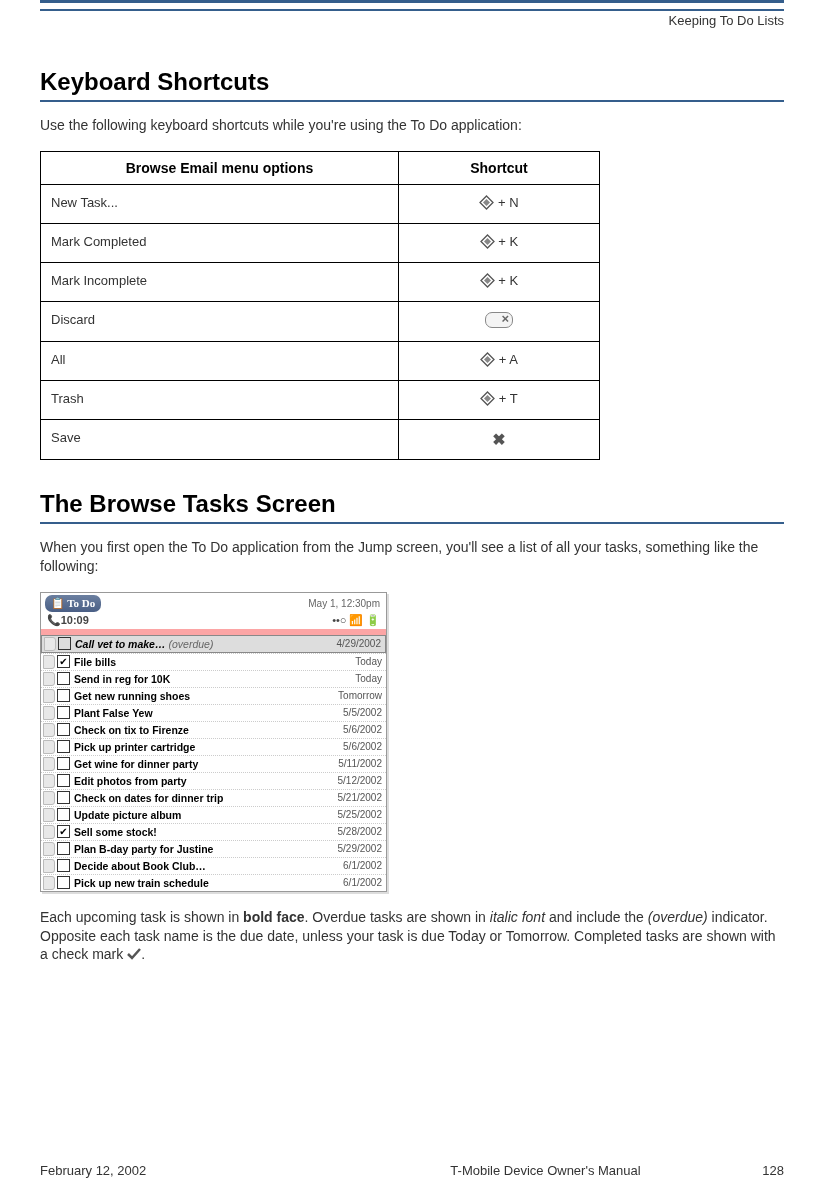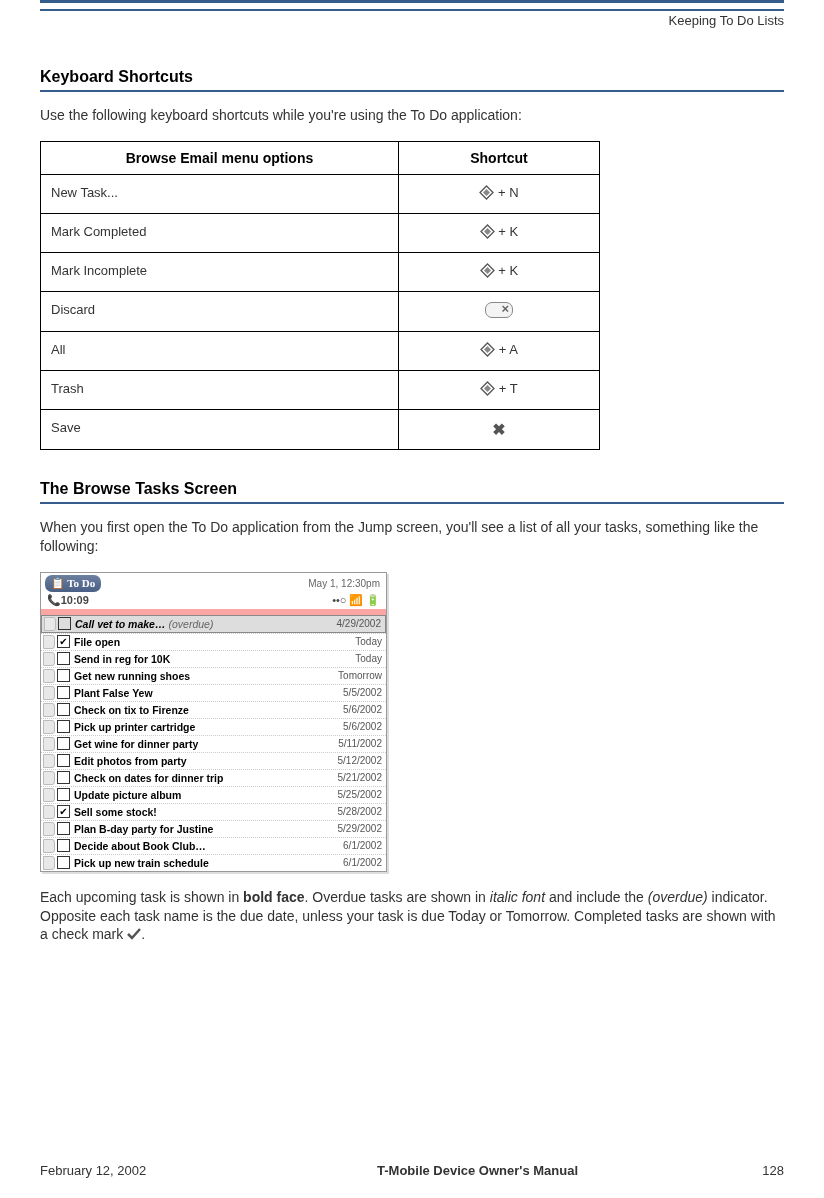--- a/index.html
+++ b/index.html
@@ -23,21 +23,21 @@
     margin-bottom: 4px;
   }
   .topright {
     text-align: right;
     font-size: 13px;
     color: #333;
     margin-top: -2px;
     margin-bottom: 40px;
   }
   h2.section {
-    font-size: 16px;
+    font-size: 24px;
     font-weight: bold;
     margin: 0 0 6px 0;
     border-bottom: 2px solid #355E8C;
     padding-bottom: 4px;
   }
   .bodytext {
     font-size: 14px;
     color: #333;
     margin: 14px 0 16px 0;
     line-height: 1.35;
@@ -197,21 +197,21 @@
     position: absolute;
     bottom: 20px;
     left: 40px;
     right: 40px;
     display: flex;
     font-size: 13px;
     color: #333;
     margin-top: 15px;
   }
   .footer .l { flex: 1; text-align: left; }
-  .footer .c { flex: 1; text-align: left; padding-right: 30px; font-weight: bold;}
+  .footer .c { flex: 1; text-align: center; padding-right: 30px;}
   .footer .r { width: 40px; text-align: right; }
 </style>
 </head>
 <body>
 
 <div class="page">
   <div class="topbar"></div>
   <div class="topright">Keeping To Do Lists</div>
 
   <h2 class="section">Keyboard Shortcuts</h2>
@@ -288,21 +288,21 @@
     <div class="device-list" id="device-list">
         <div class="task-row highlight">
           <div class="task-notch"></div>
           <div class="task-check"></div>
           <div class="task-title italic">Call vet to make…<span class="task-overdue">(overdue)</span></div>
           <div class="task-date">4/29/2002</div>
         </div>
         <div class="task-row">
           <div class="task-notch"></div>
           <div class="task-check">✔</div>
-          <div class="task-title">File open</div>
+          <div class="task-title">File bills</div>
           <div class="task-date">Today</div>
         </div>
         <div class="task-row">
           <div class="task-notch"></div>
           <div class="task-check"></div>
           <div class="task-title">Send in reg for 10K</div>
           <div class="task-date">Today</div>
         </div>
         <div class="task-row">
           <div class="task-notch"></div>

